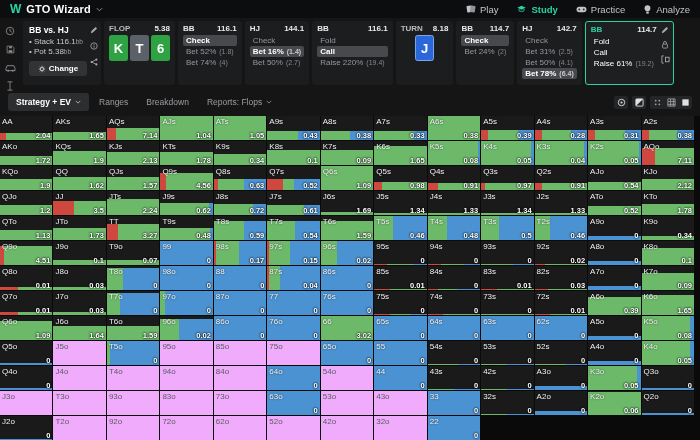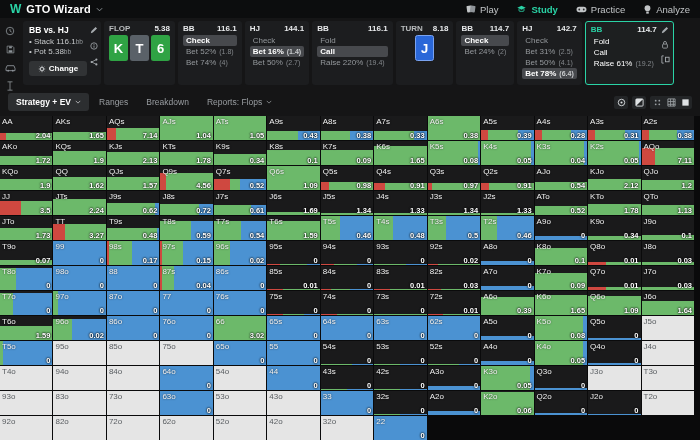--- a/index.html
+++ b/index.html
@@ -44,21 +44,21 @@
   .tab{font-size:8.5px;color:#9a9ea2;padding:4px 8px;display:flex;gap:4px;align-items:center;cursor:pointer;white-space:nowrap}
   .tab.active{background:#2c2e30;border-radius:3px;color:#fff;font-weight:bold}
   .tbicons{margin-left:auto;display:flex;gap:4px;align-items:center;padding-right:2px}
   .tbicon{width:14px;height:13px;background:#232527;border-radius:2px;display:flex;align-items:center;justify-content:center;cursor:pointer}
   .tbgroup{display:flex;background:#232527;border-radius:2px}
   .tbgroup .tbicon{background:transparent}
   
   .gridwrap{height:324px;background:#0a0a0b;padding-right:6px}
   #hand-grid{display:grid;grid-template-columns:repeat(13,1fr);grid-auto-rows:1fr;height:100%;gap:1px}
   .cell{position:relative;background:#1a1a1b;overflow:hidden;cursor:pointer}
-  .cell.dim{background:#e5e5e5}
+  .cell.dim{background:#f0abfc}
   .hlabel{position:absolute;top:1px;left:2px;font-size:8px;color:#f2f2f2;z-index:2;text-shadow:0 0 2px rgba(0,0,0,.7)}
   .dim .hlabel{color:#595d61;text-shadow:none}
   .bar{position:absolute;left:0;right:0;bottom:0;display:flex;z-index:1}
   .bar div{height:100%}
   .ev{position:absolute;bottom:0;right:2px;font-size:7.5px;font-weight:bold;color:#fff;z-index:2;text-shadow:0 0 2px rgba(0,0,0,.9),0 0 2px rgba(0,0,0,.9)}
 </style>
 </head>
 <body>
 
 <div class="topbar">
@@ -602,20 +602,29 @@
       </div>
       <div class="cell">
         <span class="hlabel">Q9s</span>
         <div class="bar" style="height: 72%;">
           <div style="flex: 10 1 0%; background: rgb(207, 72, 64);"></div>
           <div style="flex: 90 1 0%; background: rgb(108, 185, 106);"></div>
         </div>
         <span class="ev">4.56</span>
       </div>
       <div class="cell">
+        <span class="hlabel">Q8s</span>
+        <div class="bar" style="height: 45%;">
+          <div style="flex: 8 1 0%; background: rgb(207, 72, 64);"></div>
+          <div style="flex: 50 1 0%; background: rgb(108, 185, 106);"></div>
+          <div style="flex: 42 1 0%; background: rgb(75, 146, 210);"></div>
+        </div>
+        <span class="ev">0.63</span>
+      </div>
+      <div class="cell">
         <span class="hlabel">Q7s</span>
         <div class="bar" style="height: 45%;">
           <div style="flex: 30 1 0%; background: rgb(207, 72, 64);"></div>
           <div style="flex: 20 1 0%; background: rgb(108, 185, 106);"></div>
           <div style="flex: 50 1 0%; background: rgb(75, 146, 210);"></div>
         </div>
         <span class="ev">0.52</span>
       </div>
       <div class="cell">
         <span class="hlabel">Q6s</span>
@@ -858,20 +867,28 @@
         <span class="ev">0</span>
       </div>
       <div class="cell">
         <span class="hlabel">K9o</span>
         <div class="bar" style="height: 18%;">
           <div style="flex: 100 1 0%; background: rgb(108, 185, 106);"></div>
         </div>
         <span class="ev">0.34</span>
       </div>
       <div class="cell">
+        <span class="hlabel">Q9o</span>
+        <div class="bar" style="height: 78%;">
+          <div style="flex: 7 1 0%; background: rgb(207, 72, 64);"></div>
+          <div style="flex: 93 1 0%; background: rgb(108, 185, 106);"></div>
+        </div>
+        <span class="ev">4.51</span>
+      </div>
+      <div class="cell">
         <span class="hlabel">J9o</span>
         <div class="bar" style="height: 20%;">
           <div style="flex: 100 1 0%; background: rgb(108, 185, 106);"></div>
         </div>
         <span class="ev">0.1</span>
       </div>
       <div class="cell">
         <span class="hlabel">T9o</span>
         <div class="bar" style="height: 20%;">
           <div style="flex: 100 1 0%; background: rgb(108, 185, 106);"></div>
@@ -1475,23 +1492,20 @@
         </div>
         <span class="ev">0</span>
       </div>
       <div class="cell dim">
         <span class="hlabel">T2o</span>
       </div>
       <div class="cell dim">
         <span class="hlabel">92o</span>
       </div>
       <div class="cell dim">
-        <span class="hlabel">82o</span>
-      </div>
-      <div class="cell dim">
         <span class="hlabel">72o</span>
       </div>
       <div class="cell dim">
         <span class="hlabel">62o</span>
       </div>
       <div class="cell dim">
         <span class="hlabel">52o</span>
       </div>
       <div class="cell dim">
         <span class="hlabel">42o</span>

